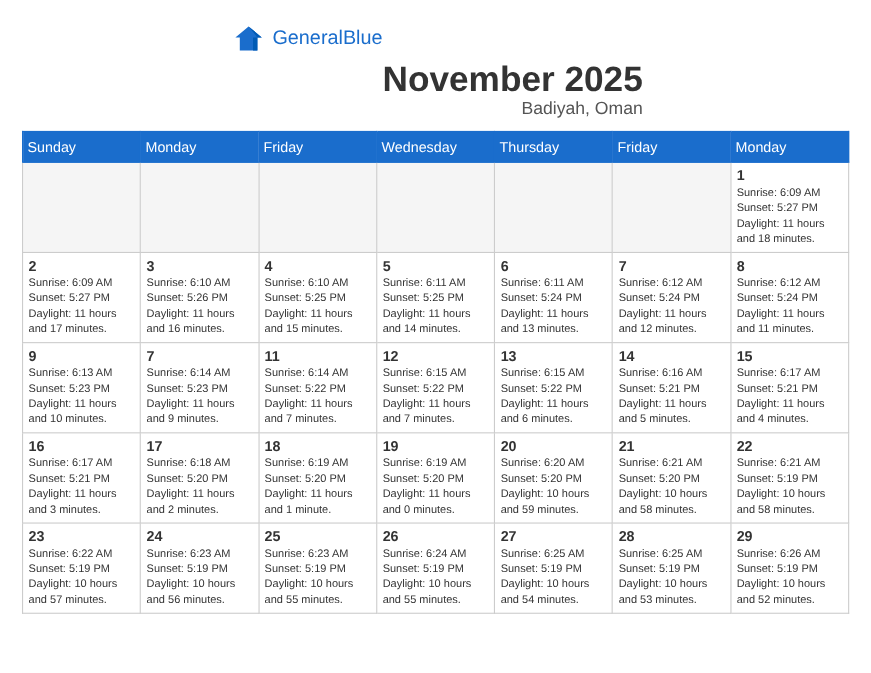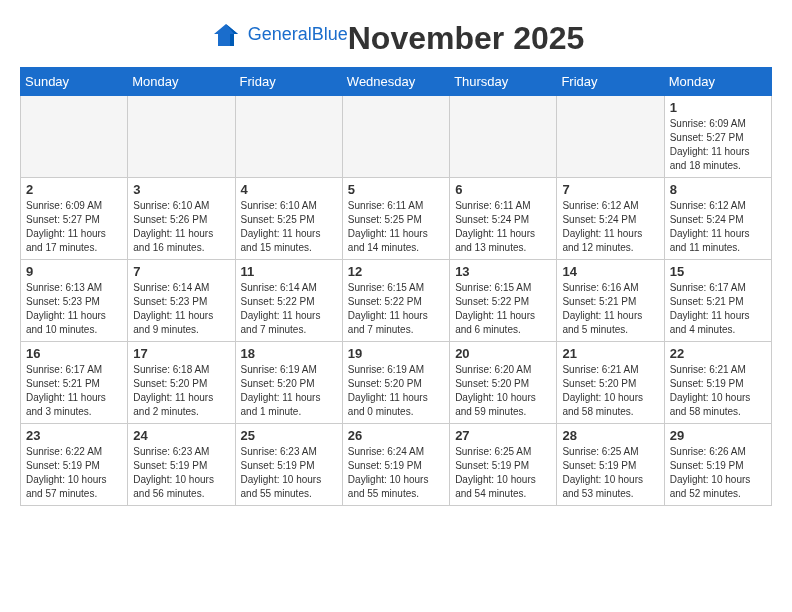--- a/index.html
+++ b/index.html
@@ -28,20 +28,21 @@
     }
     .logo-text span {
       color: #1a6dcc;
     }
     .logo-icon {
       width: 36px;
       height: 30px;
     }
     .title-block {
       text-align: right;
+      margin-top: 34px;
     }
     .month-year {
       font-size: 32px;
       font-weight: bold;
       color: #333;
     }
     .location {
       font-size: 16px;
       color: #555;
     }
@@ -99,20 +100,21 @@
       <polygon points="18,4 30,14 26,14 26,26 22,26 22,14 26,14" fill="#005bb5"></polygon>
     </svg>
     <div>
       <div class="logo-text">
         <span>General</span><span style="color:#1a6dcc">Blue</span>
       </div>
     </div>
   </div>
   <div class="title-block">
     <div class="month-year">November 2025</div>
+    <div class="location">Badiyah, Oman</div>
   </div>
 </div>
 
 <table class="calendar">
   <thead>
     <tr>
     <th>Sunday</th>
         <th>Monday</th>
         <th>Friday</th>
         <th>Wednesday</th>

